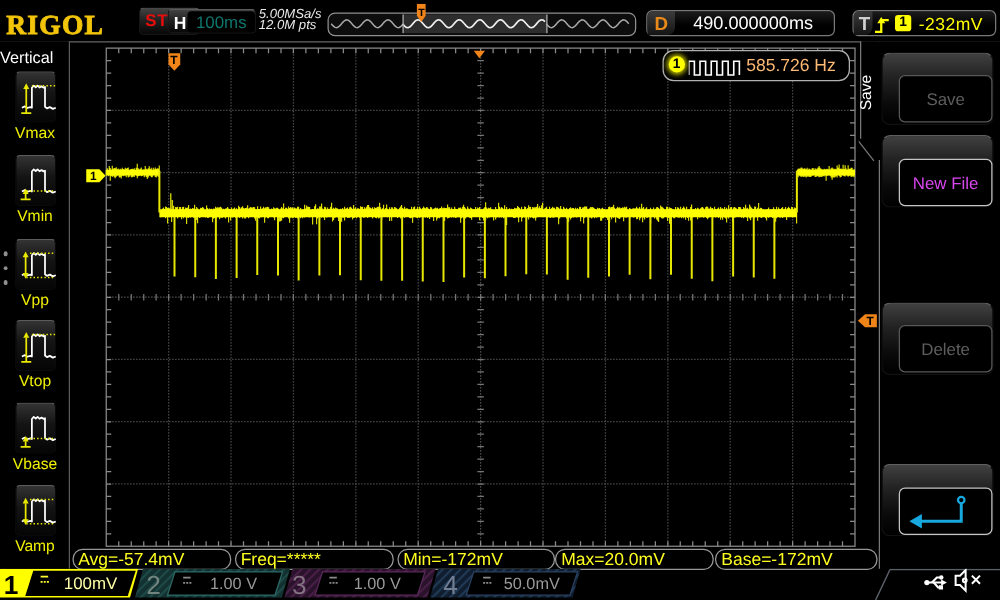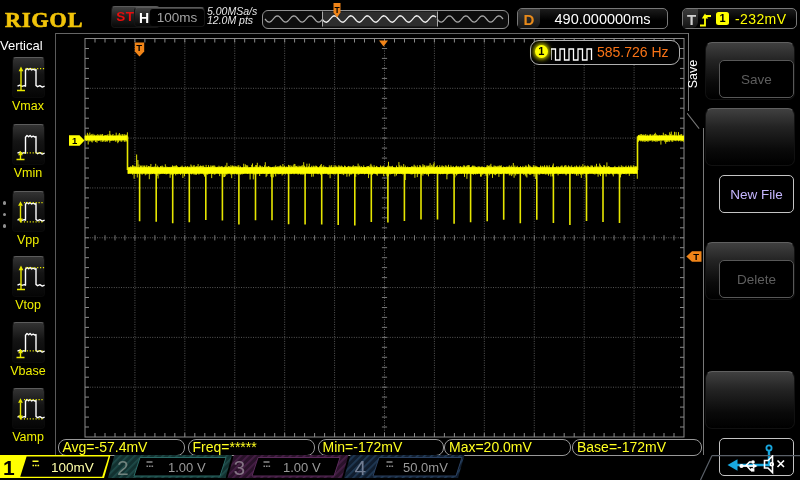--- a/index.html
+++ b/index.html
@@ -11,21 +11,21 @@
 #lborder{left:3px;top:33px;width:1px;height:422px;background:#4a4a4a;}
 #logo{left:5px;top:7px;font-family:"Liberation Serif",serif;font-weight:bold;
   font-size:22px;color:#f2c40a;letter-spacing:1px;-webkit-text-stroke:0.7px #f2c40a;}
 .tbtn{background:linear-gradient(#424242,#222 45%,#080808);border:1px solid #151515;
   border-top-color:#5a5a5a;border-radius:4px;}
 #stop{left:83px;top:6px;width:49px;height:21.5px;color:#e80c0c;font-weight:bold;
   font-size:13.5px;text-align:center;line-height:20px;letter-spacing:0.5px;margin-left:28px;}
 #hbox{left:134px;top:6.5px;width:71px;height:20.5px;}
 #hbox b{left:4px;top:2px;font-size:14px;color:#fff;position:absolute;}
 #hval{left:15px;top:1.5px;width:54px;height:17px;background:#000;border-radius:3px;
-  color:#a3a3a3;font-size:13.5px;text-align:center;line-height:17px;}
+  color:#0f766e;font-size:13.5px;text-align:center;line-height:17px;}
 #srate{left:207px;top:6.5px;font-size:10.5px;color:#e8e8e8;line-height:9.7px;font-style:italic;}
 #membar{left:262px;top:10px;width:246.5px;height:18.5px;border:1.2px solid #909090;
   border-radius:6px;background:#0d0d0d;}
 #memT{left:333px;top:3px;}
 #dbox{left:516.5px;top:7.5px;width:151px;height:21.5px;border:1.2px solid #787878;
   border-radius:5px;background:linear-gradient(#1c1c1c,#000 60%);}
 #dbox .d{left:6px;top:2px;color:#e88a1a;font-weight:bold;font-size:15px;position:absolute;z-index:2;}
 #dbox .pd{left:0;top:0;width:22px;height:19px;background:linear-gradient(#3c3c3c,#141414);border-radius:4px 0 6px 0;position:absolute;}
 #dbox .v{left:24px;top:2.5px;width:122px;text-align:center;color:#fff;font-size:14.5px;position:absolute;}
 #tbox{left:682px;top:7.5px;width:115px;height:21.5px;border:1.2px solid #787878;
@@ -54,38 +54,38 @@
 .gb{stroke:#8a8a8a;stroke-width:1;fill:none;}
 .nz{stroke:#e8e800;stroke-width:0.9;fill:none;}
 .mkt{font-size:9.5px;font-weight:bold;fill:#000;font-family:"Liberation Sans",sans-serif;}
 .mko{font-size:9.5px;font-weight:bold;fill:#000;font-family:"Liberation Sans",sans-serif;}
 
 #pop{left:530px;top:40px;width:150px;height:24.5px;background:#000;border:1.8px solid #b0b0b0;
   border-radius:9px;}
 #pop .c1{left:3.5px;top:3.5px;width:13.5px;height:13.5px;border-radius:50%;background:#ff0;
   box-shadow:0 0 4px 1.5px #cc0;color:#000;font-weight:bold;font-size:11px;text-align:center;
   line-height:13.5px;position:absolute;}
-#pop .fr{left:66px;top:3px;color:#f97316;font-size:14px;position:absolute;}
+#pop .fr{left:66px;top:3px;color:#fdba74;font-size:14px;position:absolute;}
 
 .mbox{top:439px;height:16.5px;border:1.2px solid #989898;border-radius:8px;background:#000;
   color:#ffff20;font-size:14px;line-height:14.5px;padding-left:4px;}
 
 #rmenu{left:703px;top:33px;width:97px;height:422px;background:#000;}
 #tab{left:687.5px;top:33px;width:15.5px;height:78px;border-left:1.2px solid #787878;background:#000;}
 #rline{left:702.5px;top:128px;width:1.2px;height:327px;background:#787878;}
 #tabdiag{left:687px;top:111px;width:22px;height:20px;overflow:hidden;position:absolute;}
 #tabdiag div{left:-1px;top:0;width:22px;height:1.4px;background:#787878;transform:rotate(52deg);
   transform-origin:0 0;position:absolute;}
 #tabtxt{left:686px;top:58px;width:32px;height:32px;color:#fff;font-size:12.5px;
   transform:rotate(-90deg);text-align:center;position:absolute;}
 .rbo{left:2px;width:90px;height:58px;border-radius:7px;
   background:linear-gradient(#404040,#232323 32%,#0a0a0a 72%,#000);border:1px solid #111;border-top-color:#606060;}
 .rbi{left:13px;top:17.5px;width:75px;height:38px;background:#000;border-radius:5px;
   text-align:center;line-height:38px;font-size:13.5px;position:absolute;}
-.rbi.en{border:1.4px solid #c4c4c4;color:#c4b5fd;margin-top:48px;}
+.rbi.en{border:1.4px solid #c4c4c4;color:#d946ef;}
 .rbi.dis{border:1.4px solid #585858;color:#5e5e5e;}
 
 #chbar{left:0;top:455px;}
 .ch1d{font-size:21px;font-weight:bold;fill:#000;font-family:"Liberation Sans",sans-serif;}
 .ch1t{font-size:13.5px;fill:#ffffa8;font-family:"Liberation Sans",sans-serif;}
 .chn{font-size:21px;font-family:"Liberation Sans",sans-serif;}
 .chv{font-size:13px;fill:#9a9a9a;font-family:"Liberation Sans",sans-serif;}
 </style></head>
 <body>
 <div id="scr">

